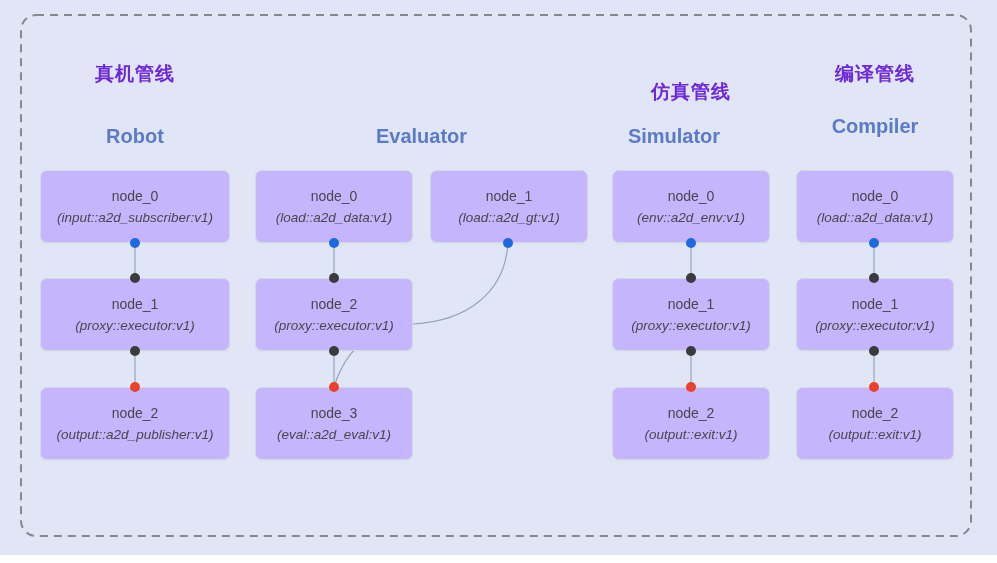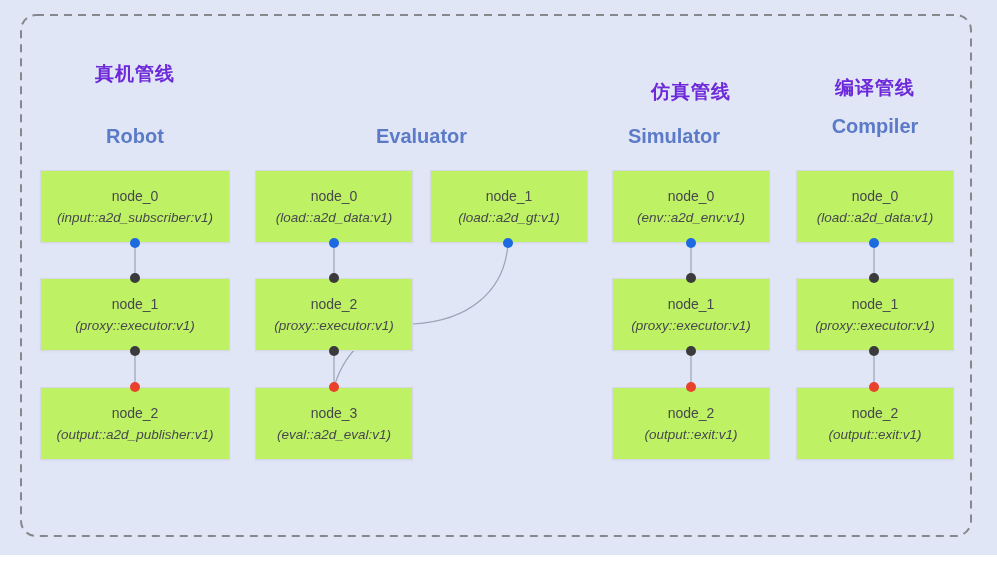--- a/index.html
+++ b/index.html
@@ -29,23 +29,23 @@
   }
   .title-en{
     position:absolute;z-index:2;
     text-align:center;
     font-size:20px;font-weight:700;color:#5b7ac8;
     height:26px;line-height:26px;
   }
   .node-box{
     position:absolute;z-index:2;
     height:73px;
-    background:#bef264;
+    background:#c4b5fd;
     border:1px solid #d5d8e2;
-    border-radius:0;
+    border-radius:7px;
     box-sizing:border-box;
     display:flex;flex-direction:column;
     align-items:center;justify-content:center;
     box-shadow:0 1px 2px rgba(90,100,140,0.05);
   }
   .node-name{
     font-size:14px;color:#47484d;line-height:22px;white-space:nowrap;
   }
   .node-impl{
     font-size:13.5px;color:#47484d;line-height:22px;white-space:nowrap;font-style:italic;
@@ -83,21 +83,21 @@
   </svg>
 
   <div class="title-zh" style="left:40px;top:62px;width:190px">真机管线</div>
   <div class="title-en" style="left:40px;top:123px;width:190px">Robot</div>
 
   <div class="title-en" style="left:255px;top:123px;width:333px">Evaluator</div>
 
   <div class="title-zh" style="left:612px;top:80px;width:158px">仿真管线</div>
   <div class="title-en" style="left:595px;top:123px;width:158px">Simulator</div>
 
-  <div class="title-zh" style="left:796px;top:76px;width:158px">编译管线</div>
+  <div class="title-zh" style="left:796px;top:62px;width:158px">编译管线</div>
   <div class="title-en" style="left:796px;top:113px;width:158px">Compiler</div>
 
   <div class="node-box" style="left:40px;top:170px;width:190px">
     <div class="node-name">node_0</div>
     <div class="node-impl">(input::a2d_subscriber:v1)</div>
   </div>
   <div class="node-box" style="left:40px;top:278px;width:190px">
     <div class="node-name">node_1</div>
     <div class="node-impl">(proxy::executor:v1)</div>
   </div>

